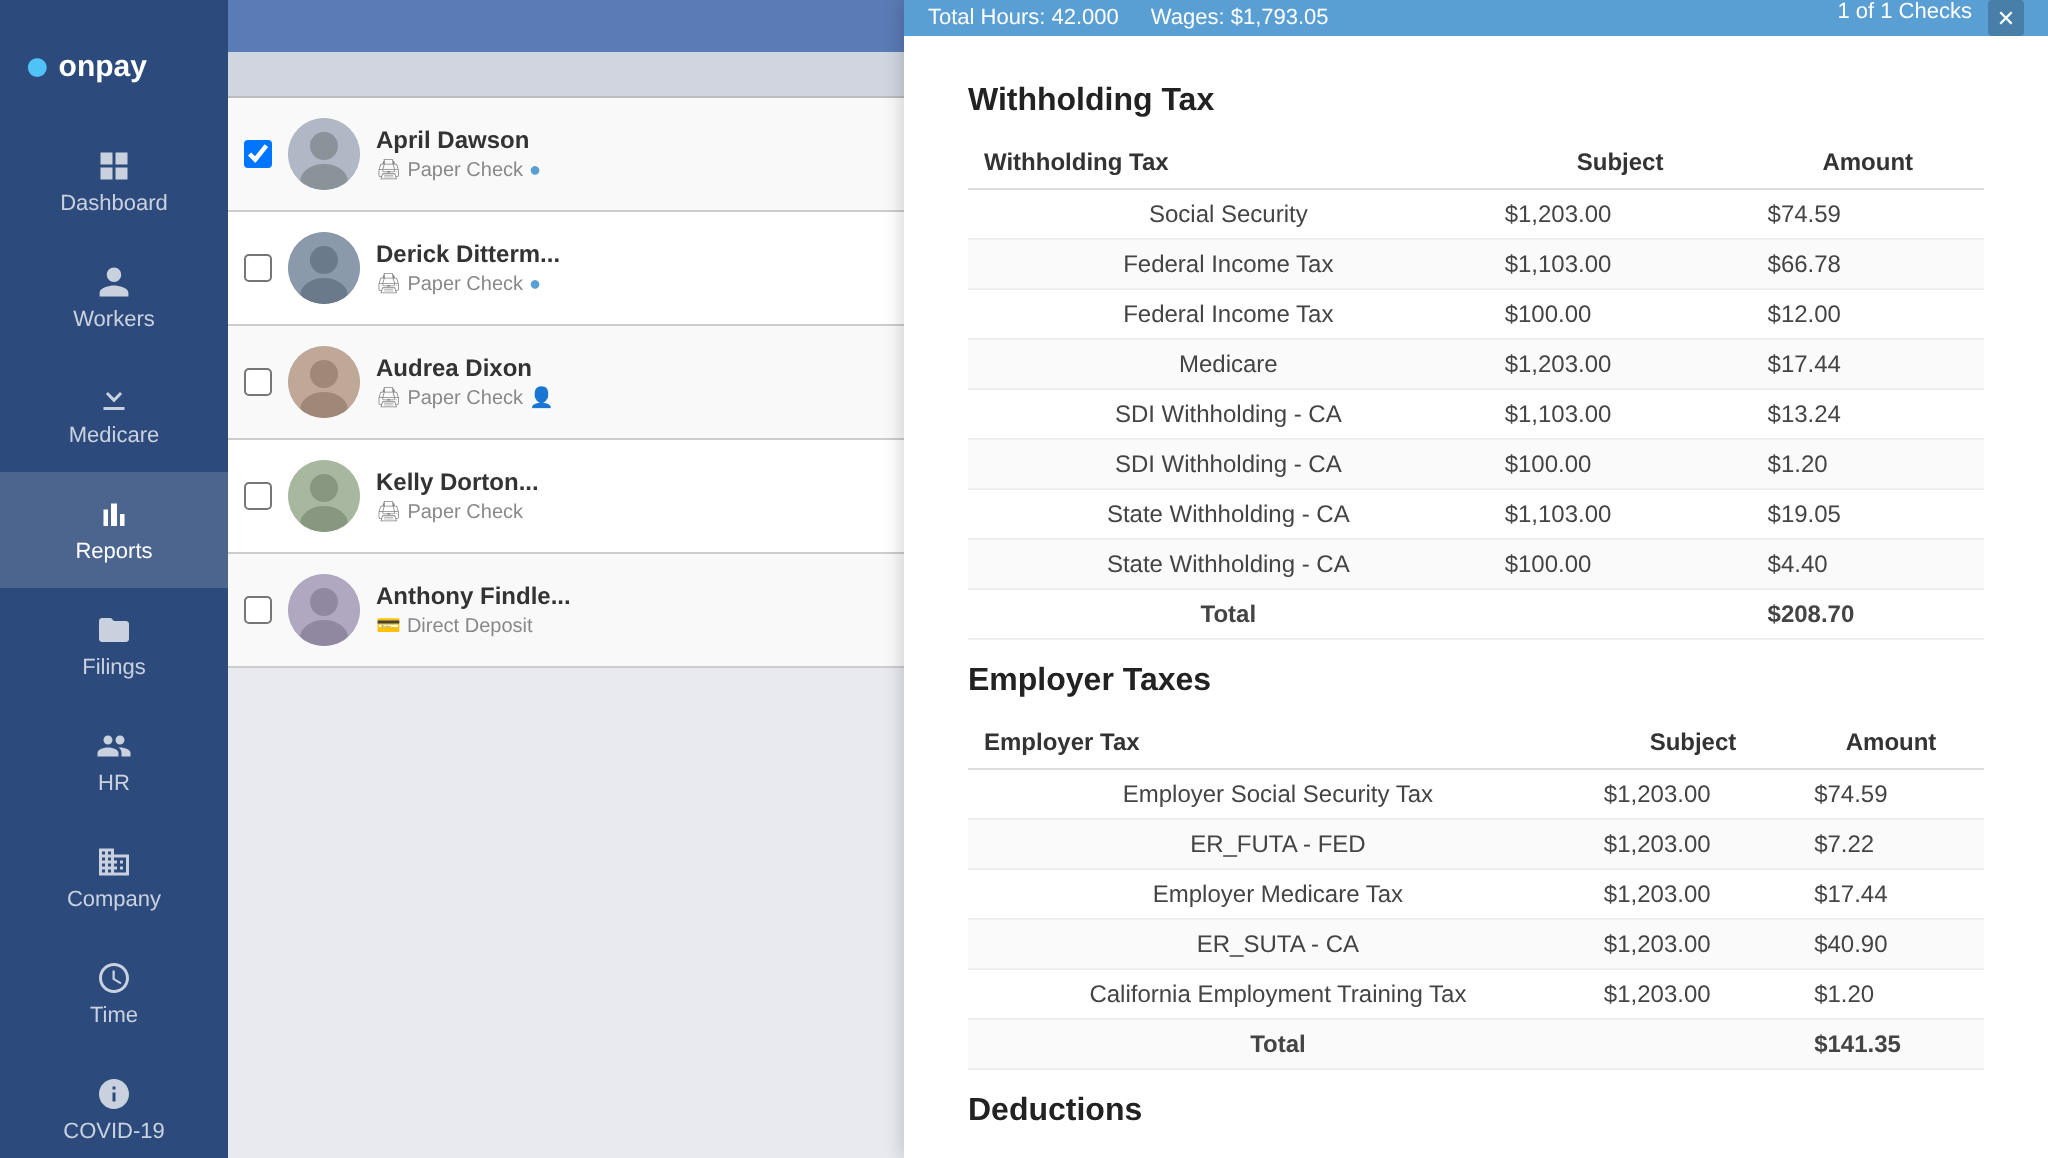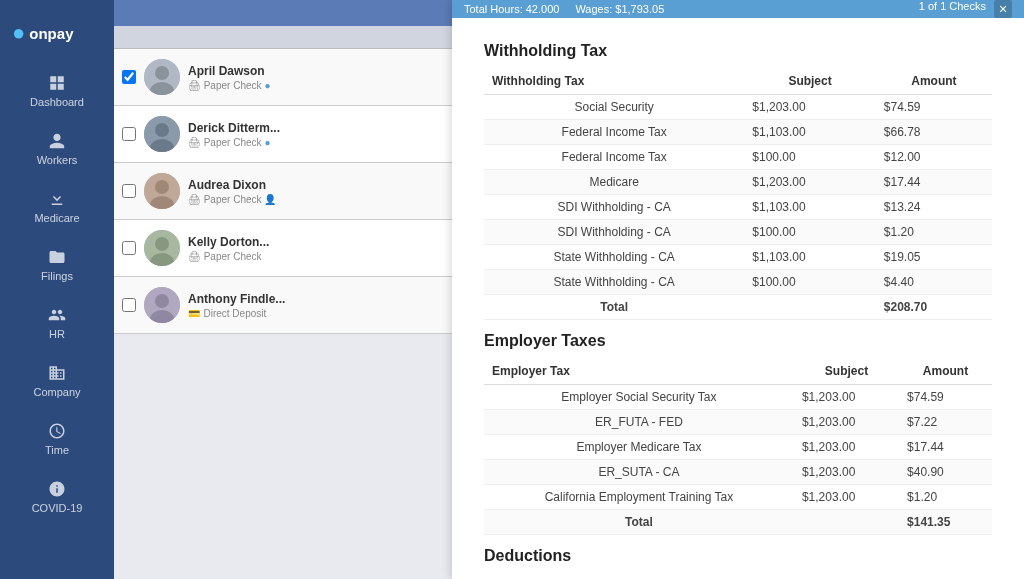--- a/index.html
+++ b/index.html
@@ -200,20 +200,26 @@
     <svg viewBox="0 0 24 24">
         <path d="M12 12c2.7 0 4.8-2.1 4.8-4.8S14.7 2.4 12 2.4 7.2 4.5 7.2 7.2 9.3 12 12 12zm0 2.4c-3.2 0-9.6 1.6-9.6 4.8v2.4h19.2v-2.4c0-3.2-6.4-4.8-9.6-4.8z"></path>
       </svg>
     <span>Workers</span>
   </div>
   <div class="sidebar-item">
     <svg viewBox="0 0 24 24">
         <path d="M5 20h14v-2H5v2zm7-18v10l-4-4-1.4 1.4L12 15l5.4-5.6L16 8l-4 4V2z"></path>
       </svg>
     <span>Medicare</span>
+  </div>
+  <div class="sidebar-item active">
+    <svg viewBox="0 0 24 24">
+        <path d="M5 9h3v11H5zm5-4h4v15h-4zm6 7h3v8h-3z"></path>
+      </svg>
+    <span>Reports</span>
   </div>
   <div class="sidebar-item">
     <svg viewBox="0 0 24 24">
         <path d="M10 4H4c-1.1 0-2 .9-2 2v12c0 1.1.9 2 2 2h16c1.1 0 2-.9 2-2V8c0-1.1-.9-2-2-2h-8l-2-2z"></path>
       </svg>
     <span>Filings</span>
   </div>
   <div class="sidebar-item">
     <svg viewBox="0 0 24 24">
         <path d="M16 11c1.66 0 2.99-1.34 2.99-3S17.66 5 16 5c-1.66 0-3 1.34-3 3s1.34 3 3 3zm-8 0c1.66 0 2.99-1.34 2.99-3S9.66 5 8 5C6.34 5 5 6.34 5 8s1.34 3 3 3zm0 2c-2.33 0-7 1.17-7 3.5V19h14v-2.5c0-2.33-4.67-3.5-7-3.5zm8 0c-.29 0-.62.02-.97.05 1.16.84 1.97 1.97 1.97 3.45V19h6v-2.5c0-2.33-4.67-3.5-7-3.5z"></path>

